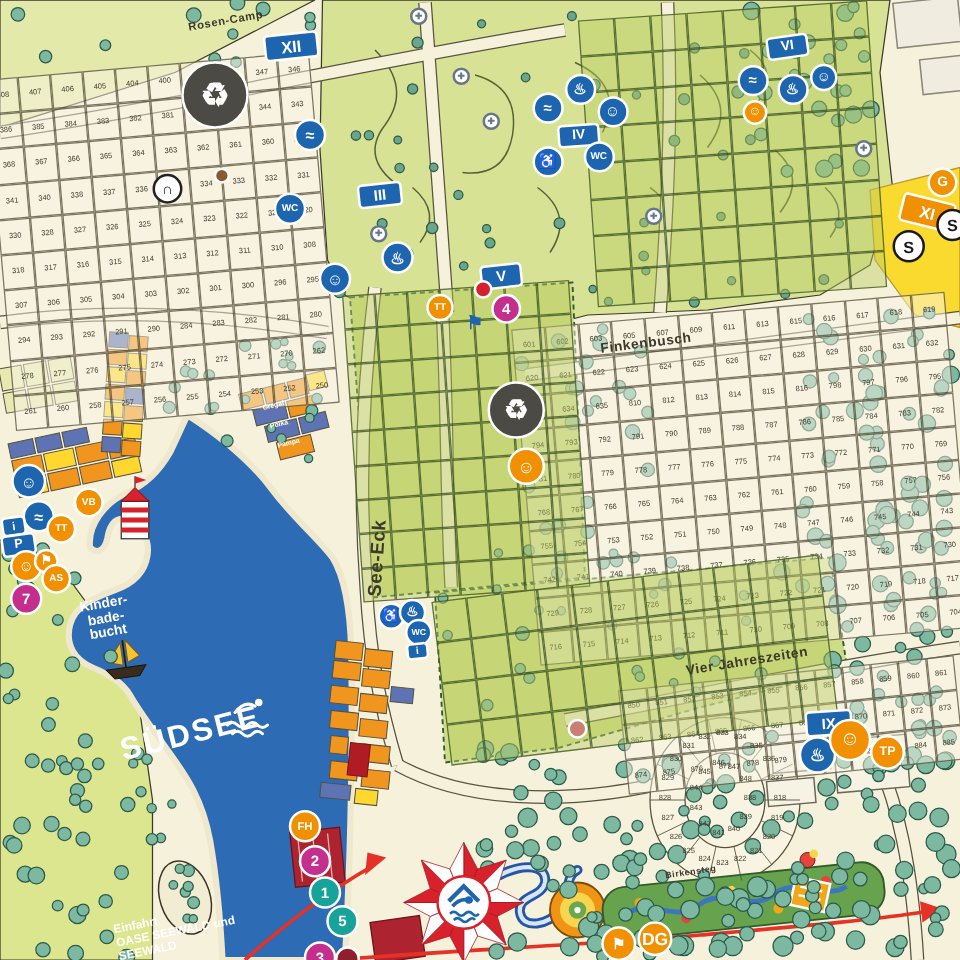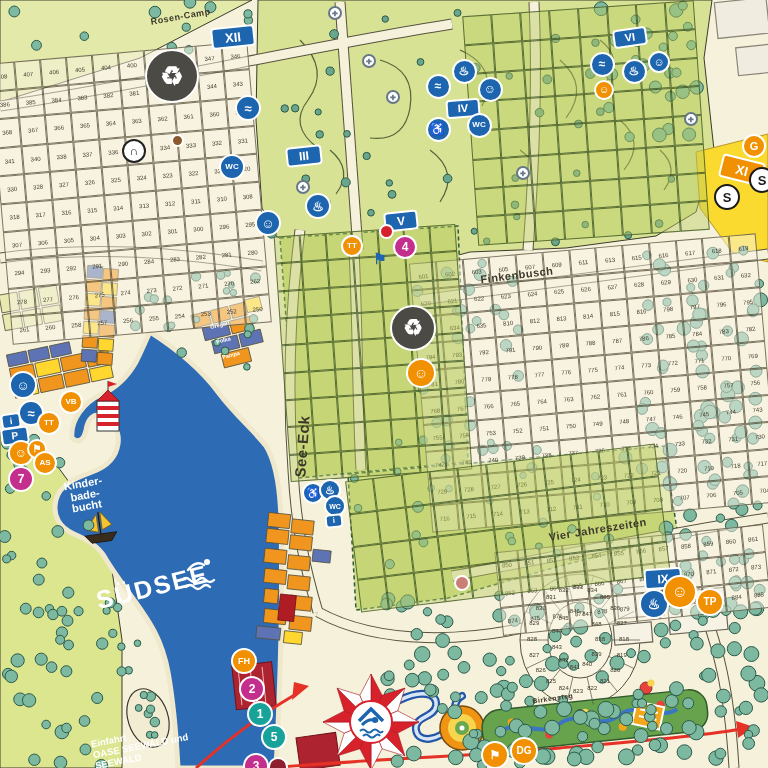--- a/index.html
+++ b/index.html
@@ -1289,21 +1289,21 @@
       <div class="badge circle" style="left: 231px; top: 648px; width: 26px; height: 26px; font-size: 9px; background: rgb(241, 144, 0); border: 2px solid rgb(255, 255, 255); color: rgb(255, 255, 255);">FH</div>
       <div class="badge circle" style="left: 239px; top: 676px; width: 26px; height: 26px; font-size: 12px; background: rgb(196, 46, 141); border: 2px solid rgb(255, 255, 255); color: rgb(255, 255, 255);">2</div>
       <div class="badge circle" style="left: 247px; top: 701px; width: 26px; height: 26px; font-size: 12px; background: rgb(23, 162, 154); border: 2px solid rgb(255, 255, 255); color: rgb(255, 255, 255);">1</div>
       <div class="badge circle" style="left: 261px; top: 724px; width: 26px; height: 26px; font-size: 12px; background: rgb(23, 162, 154); border: 2px solid rgb(255, 255, 255); color: rgb(255, 255, 255);">5</div>
       <div class="badge circle" style="left: 243px; top: 753px; width: 26px; height: 26px; font-size: 12px; background: rgb(196, 46, 141); border: 2px solid rgb(255, 255, 255); color: rgb(255, 255, 255);">3</div>
       <div class="badge circle" style="left: 268px; top: 757px; width: 20px; height: 20px; font-size: 6px; background: rgb(142, 31, 44); border: 2px solid rgb(255, 255, 255); color: rgb(255, 255, 255);"></div>
       <div class="badge rect" style="left: 644px; top: 567.5px; width: 38px; height: 21px; font-size: 12px; background: rgb(29, 101, 174); border: 2px solid rgb(255, 255, 255); color: rgb(255, 255, 255); transform: rotate(-4deg);">IX</div>
       <div class="badge circle" style="left: 639px; top: 589px; width: 30px; height: 30px; font-size: 14px; background: rgb(29, 101, 174); border: 2px solid rgb(255, 255, 255); color: rgb(255, 255, 255);">♨</div>
       <div class="badge circle" style="left: 663px; top: 575px; width: 34px; height: 34px; font-size: 16px; background: rgb(241, 144, 0); border: 2px solid rgb(255, 255, 255); color: rgb(255, 255, 255);">☺</div>
       <div class="badge circle" style="left: 696px; top: 588px; width: 28px; height: 28px; font-size: 10px; background: rgb(241, 144, 0); border: 2px solid rgb(255, 255, 255); color: rgb(255, 255, 255);">TP</div>
-      <div class="badge circle" style="left: 510px; top: 737px; width: 28px; height: 28px; font-size: 10px; background: rgb(241, 144, 0); border: 2px solid rgb(255, 255, 255); color: rgb(255, 255, 255);">DG</div>
+      <div class="badge circle" style="left: 510px; top: 737px; width: 28px; height: 28px; font-size: 14px; background: rgb(241, 144, 0); border: 2px solid rgb(255, 255, 255); color: rgb(255, 255, 255);">DG</div>
       <div class="badge circle" style="left: 481px; top: 741px; width: 28px; height: 28px; font-size: 12px; background: rgb(241, 144, 0); border: 2px solid rgb(255, 255, 255); color: rgb(255, 255, 255);">⚑</div>
       <div class="badge circle" style="left: 454px; top: 575px; width: 16px; height: 16px; font-size: 6px; background: rgb(201, 127, 116); border: 2px solid rgb(255, 255, 255); color: rgb(255, 255, 255);"></div>
       <div class="badge plain" style="left: 371px; top: 249px; width: 18px; height: 18px; font-size: 15px; color: rgb(29, 101, 174);">⚑</div>
       <div class="badge circle" style="left: 328px; top: 6px; width: 14px; height: 14px; font-size: 7px; background: rgb(255, 255, 255); border: 2px solid rgb(102, 119, 136); color: rgb(102, 119, 136);">✚</div>
       <div class="badge circle" style="left: 362px; top: 54px; width: 14px; height: 14px; font-size: 7px; background: rgb(255, 255, 255); border: 2px solid rgb(102, 119, 136); color: rgb(102, 119, 136);">✚</div>
       <div class="badge circle" style="left: 386px; top: 90px; width: 14px; height: 14px; font-size: 7px; background: rgb(255, 255, 255); border: 2px solid rgb(102, 119, 136); color: rgb(102, 119, 136);">✚</div>
       <div class="badge circle" style="left: 296px; top: 180px; width: 14px; height: 14px; font-size: 7px; background: rgb(255, 255, 255); border: 2px solid rgb(102, 119, 136); color: rgb(102, 119, 136);">✚</div>
       <div class="badge circle" style="left: 516px; top: 166px; width: 14px; height: 14px; font-size: 7px; background: rgb(255, 255, 255); border: 2px solid rgb(102, 119, 136); color: rgb(102, 119, 136);">✚</div>
       <div class="badge circle" style="left: 684px; top: 112px; width: 14px; height: 14px; font-size: 7px; background: rgb(255, 255, 255); border: 2px solid rgb(102, 119, 136); color: rgb(102, 119, 136);">✚</div>
     </div>

